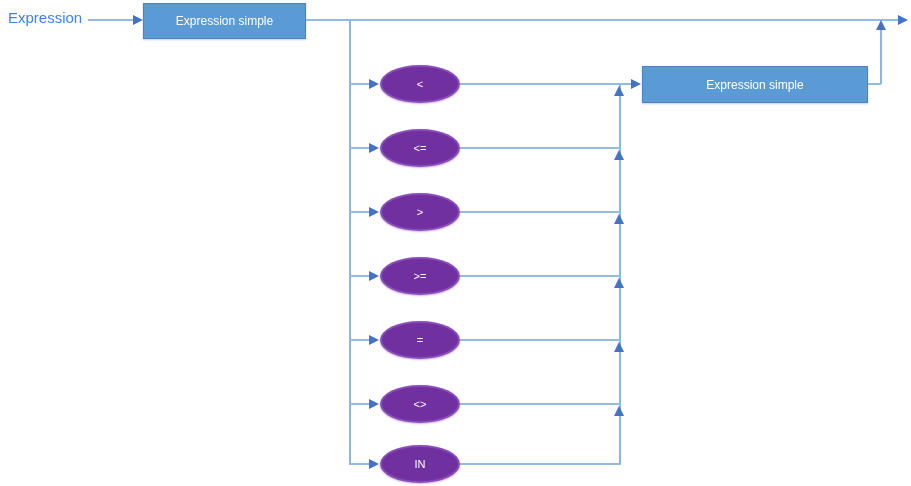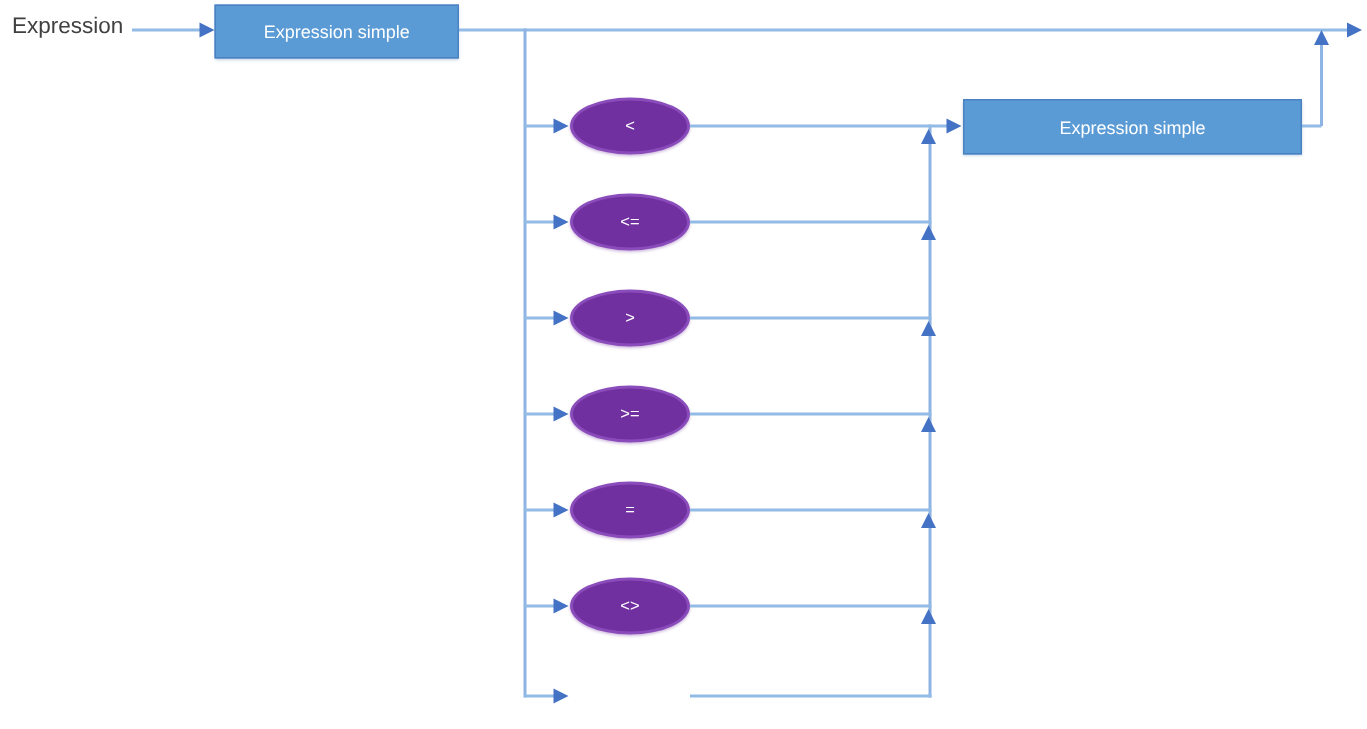--- a/index.html
+++ b/index.html
@@ -59,21 +59,21 @@
     display: flex;
     align-items: center;
     justify-content: center;
     box-sizing: border-box;
   }
 
   .heading {
     position: absolute;
     left: 8px; top: 9px;
     font-size: 15px;
-    color: #404040;
+    color: #3b82f6;
     text-align: center;
   }
 </style>
 </head>
 <body>
 
 <div class="canvas">
 
   <div class="heading">Expression</div>
 
@@ -135,20 +135,23 @@
   <div class="hline" style="left:350px; top:403px; width:20px;"></div>
   <div class="arr-right" style="left:369px; top:399px;"></div>
   <div class="op-ellipse" style="left:380px; top:385px;">
     <span>&lt;&gt;</span>
   </div>
   <div class="hline" style="left:460px; top:403px; width:161px;"></div>
   <div class="arr-up" style="left:614px; top:406px;"></div>
 
   <div class="hline" style="left:350px; top:463px; width:20px;"></div>
   <div class="arr-right" style="left:369px; top:459px;"></div>
+  <div class="op-ellipse" style="left:380px; top:445px;">
+    <span>IN</span>
+  </div>
   <div class="hline" style="left:460px; top:463px; width:161px;"></div>
 
   <div class="node-box" style="left:642px; top:66px; width:226px; height:37px;">
     <span>Expression simple</span>
   </div>
 
   <div class="hline" style="left:868px; top:83px; width:13px;"></div>
   <div class="vline" style="left:880px; top:29px; height:55px;"></div>
   <div class="arr-up" style="left:876px; top:20px;"></div>
 

